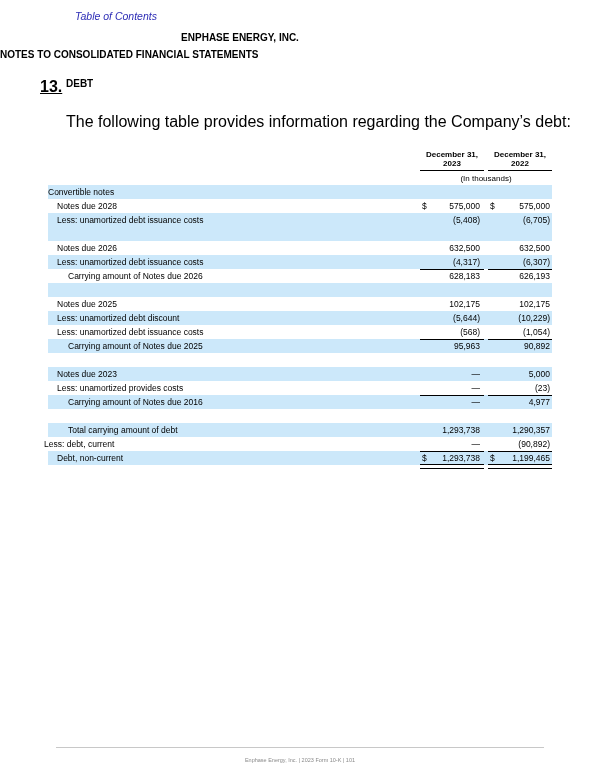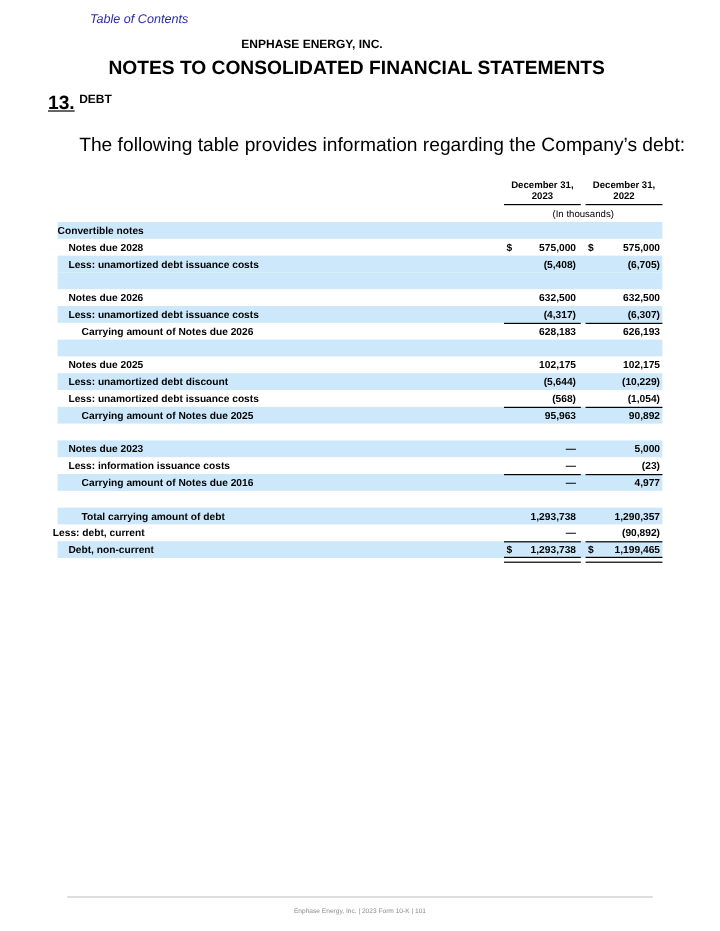--- a/index.html
+++ b/index.html
@@ -1,34 +1,34 @@
 <!DOCTYPE html>
 <html><head>
 <meta charset="utf-8">
 <style>
   html, body { margin: 0; padding: 0; background: #ffffff; }
   body { width: 600px; height: 776px; position: relative; overflow: hidden;
          font-family: "Liberation Sans", sans-serif; color: #000; }
   .toc { position: absolute; left: 75px; top: 10px; font-size: 10.5px; font-style: italic; color: #2b2bb5; text-decoration: none; }
-  .company { position: absolute; left: 0; width: 480px; top: 32px; text-align: center; font-weight: bold; font-size: 10px; padding-left: 20px; }
-  .subtitle { position: absolute; left: 0; width: 504px; top: 49px; text-align: right; font-weight: bold; font-size: 16px; }
+  .company { position: absolute; left: 0; width: 480px; top: 32px; text-align: center; font-weight: bold; font-size: 10px; }
+  .subtitle { position: absolute; left: 0; width: 504px; top: 49px; text-align: left; font-weight: bold; font-size: 10px; }
   .sec-num { position: absolute; left: 40px; top: 78px; font-weight: bold; font-size: 16px; text-decoration: underline; }
   .sec-title { position: absolute; left: 66px; top: 78px; font-weight: bold; font-size: 10px; }
   .intro { position: absolute; left: 66px; top: 113px; font-size: 16px; }
 
   .hdr { position: absolute; top: 150px; font-weight: bold; font-size: 8px; text-align: center; line-height: 9px; }
   .hdr.c1 { left: 420px; width: 64px; }
   .hdr.c2 { left: 488px; width: 64px; }
   .hdr-rule { position: absolute; top: 170px; height: 1px; background: #000; }
   .hdr-rule.c1 { left: 420px; width: 64px; }
   .hdr-rule.c2 { left: 488px; width: 64px; }
   .units { position: absolute; left: 420px; width: 132px; top: 174px; text-align: center; font-size: 8px; }
 
   .tbl { position: absolute; left: 48px; top: 185px; width: 504px; }
-  .row { position: relative; height: 14px; font-size: 8.5px; line-height: 14px; font-weight: bold; }
+  .row { position: relative; height: 14px; font-size: 8.5px; line-height: 14px; }
   .row.shade { background: #cce8fa; }
   .row .lbl { position: absolute; left: 0; white-space: nowrap; }
   .ind0 { padding-left: 0px; }
   .ind1 { padding-left: 9px; }
   .ind2 { padding-left: 20px; }
   .outdent { margin-left: -4px; }
   .row .dol { position: absolute; font-size: 8.5px; }
   .row .dol.c1 { left: 374px; }
   .row .dol.c2 { left: 442px; }
   .row .val { position: absolute; text-align: right; white-space: nowrap; }
@@ -137,21 +137,21 @@
       <span class="lbl ind0"></span>
       <span class="val c1"></span>
       <span class="val c2"></span>
     </div>
     <div class="row shade">
       <span class="lbl ind1">Notes due 2023</span>
       <span class="val c1">—</span>
       <span class="val c2">5,000</span>
     </div>
     <div class="row">
-      <span class="lbl ind1">Less: information issuance costs</span>
+      <span class="lbl ind1">Less: unamortized provides costs</span>
       <span class="val c1">—</span>
       <span class="val c2" style="margin-right: -4px;">(23)</span>
     </div>
     <div class="row shade">
       <span class="lbl ind2">Carrying amount of Notes due 2016</span>
       <div class="rule c1"></div>
       <span class="val c1">—</span>
       <div class="rule c2"></div>
       <span class="val c2">4,977</span>
     </div>

